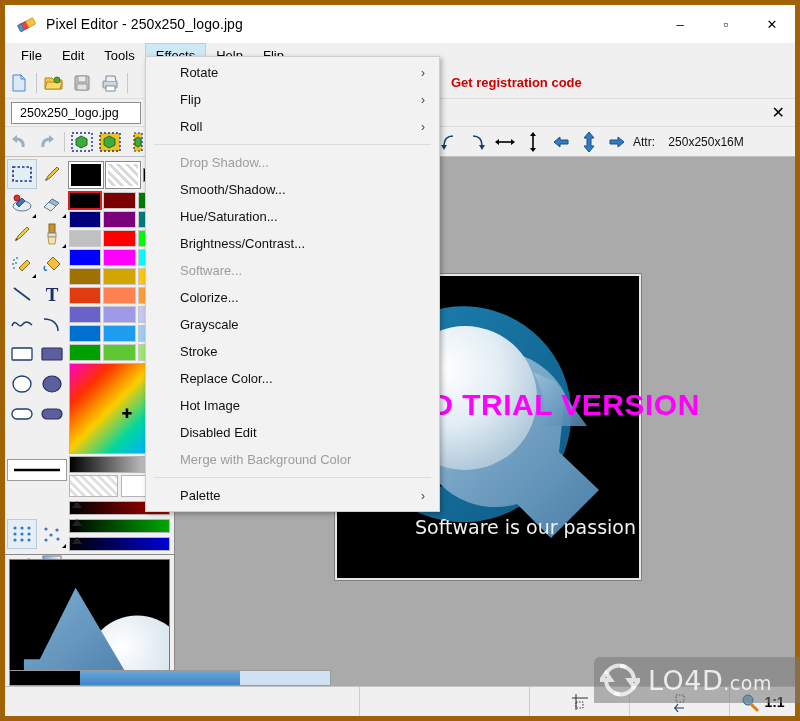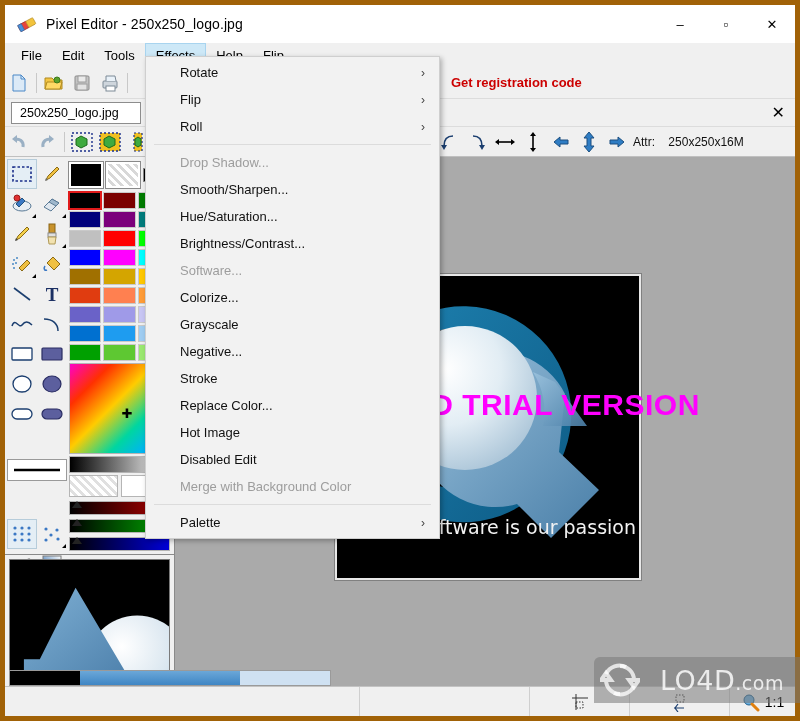--- a/index.html
+++ b/index.html
@@ -132,35 +132,35 @@
   .mi .arrow { position:absolute; right:14px; font-size:12px; color:#444; }
   .msep { height:1px; background:#dcdcdc; margin:4px 8px; }
 
   
   #statusbar { height:30px; flex:0 0 30px; background:#f0f0f0; border-top:1px solid #c3c3c3;
                display:flex; align-items:center; position:relative; font-size:11px; }
   .sb-cell { height:100%; display:flex; align-items:center; justify-content:center;
              border-right:1px solid #cfcfcf; }
   #sb1 { width:355px; } #sb2 { width:170px; } #sb3 { width:100px; }
   #sb4 { width:100px; } #sb5 { flex:1; border-right:none; }
-  #zoomlabel { font-size:14px; font-weight:normal; color:#000; margin-left:4px; }
+  #zoomlabel { font-size:14px; font-weight:bold; color:#000; margin-left:4px; }
 
   
   #progwrap { position:absolute; left:4px; bottom:30px; width:322px; height:16px;
               background:#fff; border:1px solid #9a9a9a; display:flex; }
   #progwrap .seg1 { width:70px; background:#000; }
   #progwrap .seg2 { width:160px; background:linear-gradient(180deg,#6ba7d8,#3f86c4); }
   #progwrap .seg3 { flex:1; background:#cfe1f2; }
 
   
   #watermark { position:absolute; right:0; bottom:18px; width:206px; height:46px;
                background:rgba(120,120,120,.55); display:flex; align-items:center;
                z-index:40; border-radius:6px 0 0 0; }
   #wm-logo { width:40px; height:40px; margin-left:6px; position:relative; }
-  #wm-text { margin-left:20px; font-size:27px; color:rgba(255,255,255,.82);
+  #wm-text { margin-left:8px; font-size:27px; color:rgba(255,255,255,.82);
              font-family:"DejaVu Sans", sans-serif; letter-spacing:.5px; }
   #wm-text .sm { font-size:19px; }
 
   svg { display:block; }
 </style>
 </head>
 <body>
 
 <div id="app">
 
@@ -631,39 +631,36 @@
       </div>
       <div class="mi">
         <span>Roll</span>
         <span class="arrow">›</span>
       </div>
       <div class="msep"></div>
       <div class="mi disabled">
         <span>Drop Shadow...</span>
       </div>
       <div class="mi">
-        <span>Smooth/Sharpen...</span>
+        <span>Smooth/Shadow...</span>
       </div>
       <div class="mi">
         <span>Hue/Saturation...</span>
       </div>
       <div class="mi">
         <span>Brightness/Contrast...</span>
       </div>
       <div class="mi disabled">
         <span>Software...</span>
       </div>
       <div class="mi">
         <span>Colorize...</span>
       </div>
       <div class="mi">
         <span>Grayscale</span>
-      </div>
-      <div class="mi">
-        <span>Negative...</span>
       </div>
       <div class="mi">
         <span>Stroke</span>
       </div>
       <div class="mi">
         <span>Replace Color...</span>
       </div>
       <div class="mi">
         <span>Hot Image</span>
       </div>

